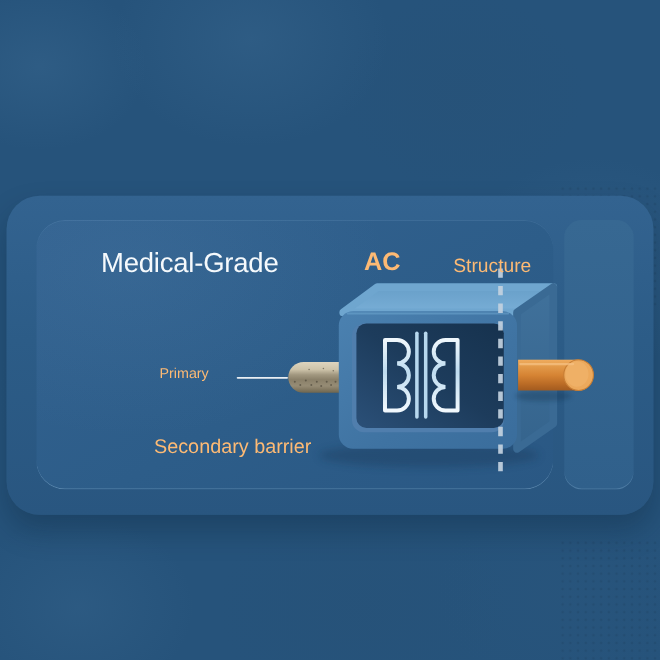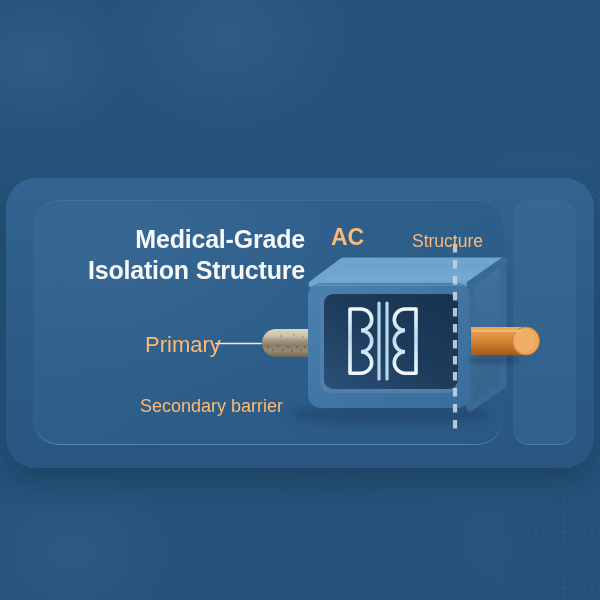--- a/index.html
+++ b/index.html
@@ -42,27 +42,27 @@
     box-shadow:inset 0 -1px 0 rgba(160,200,230,.38), inset 0 1px 0 rgba(150,190,225,.14);
   }
   .side-card{
     position:absolute;left:513px;top:200px;width:63px;height:245px;border-radius:16px;
     background:linear-gradient(180deg,#376892 0%,#30608b 100%);
     box-shadow:inset 0 -1px 0 rgba(160,200,230,.25);
   }
   
   .lbl{position:absolute;color:#fdba74;white-space:nowrap;}
   .title{
-    left:40px;top:224px;width:265px;text-align:right;
-    font-size:25px;line-height:31px;font-weight:700;color:#f5f9fc;
+    left:40px;top:224px;width:265px;text-align:center;
+    font-size:25px;line-height:31px;font-weight:400;color:#f5f9fc;
     letter-spacing:-0.2px;white-space:normal;
   }
   .ac{left:331px;top:224px;font-size:23px;font-weight:600;}
   .secondary{left:412px;top:231px;font-size:17.5px;font-weight:500;}
-  .primary{left:145px;top:332px;font-size:22px;font-weight:400;}
+  .primary{left:145px;top:332px;font-size:13px;font-weight:400;}
   .barrier{left:140px;top:396px;font-size:18px;font-weight:400;}
   svg.illus{position:absolute;left:0;top:0;pointer-events:none;}
 </style>
 </head>
 <body>
 
 <div class="bg"></div>
 <div class="dots-tr"></div>
 <div class="dots-br"></div>
 
@@ -167,18 +167,17 @@
     <path d="M473,331 H521" stroke="#f6c183" stroke-width="2" opacity="0.75" stroke-linecap="round"></path>
   </g>
 
   <path d="M216,343.5 H261" stroke="#e9eef3" stroke-width="1.6" stroke-linecap="round"></path>
 
   <path d="M455,244 V429" stroke="#c3d2e0" stroke-width="4.2" stroke-dasharray="8.5 7.5" opacity="0.92"></path>
 </svg>
 
 <div class="lbl title">
   <span>Medical-Grade</span><br>
-  <span>Isolation Structure</span>
 </div>
 <div class="lbl ac">AC</div>
 <div class="lbl secondary">Structure</div>
 <div class="lbl primary">Primary</div>
 <div class="lbl barrier">Secondary barrier</div>
 
 </body></html>

